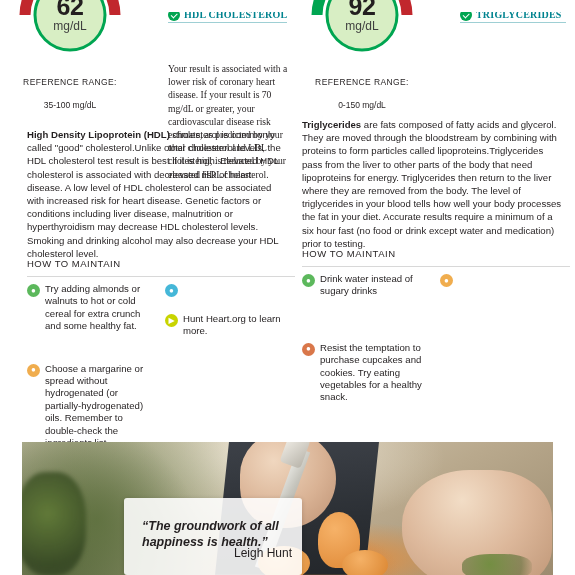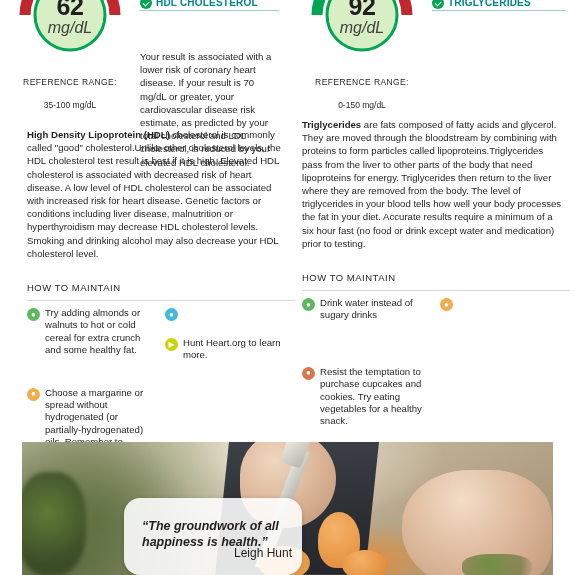--- a/index.html
+++ b/index.html
@@ -36,20 +36,21 @@
     position: relative;
     box-sizing: border-box;
   }
   .panel-right {
     padding-left: 5px;
   }
 
   .panel-top {
     display: flex;
     align-items: flex-start;
+    gap: 28px;
   }
 
   
   .gauge-col {
     width: 140px;
     flex: 0 0 140px;
     text-align: center;
     padding-top: 0;
   }
   .gauge-wrap {
@@ -74,42 +75,42 @@
     font-weight: bold;
     color: #231f20;
     letter-spacing: -0.5px;
   }
   .gauge-units {
     position: absolute;
     left: 0;
     top: 19px;
     width: 118px;
     text-align: center;
-    font-size: 16px;
+    font-size: 12px;
     color: #3f3f3f;
-    font-style: italic;
   }
   .ref-label {
     font-size: 8.5px;
     letter-spacing: 0.4px;
     color: #231f20;
     margin-top: 3px;
   }
   .ref-value {
     font-size: 8.5px;
     color: #231f20;
     margin-top: 13px;
     text-align: center;
   }
 
   
   .status-col {
     flex: 1 1 auto;
     padding-right: 8px;
-    padding-top: 0;
+    padding-top: 12px;
+    font-family: Liberation Serif, serif;
   }
   .status-head {
     display: flex;
     align-items: center;
     gap: 4px;
     height: 9px;
     overflow: hidden;
     margin-bottom: 1px;
   }
   .status-dot {
@@ -175,21 +176,20 @@
   
   .htm {
     position: absolute;
     font-size: 9.6px;
   }
   .htm-title {
     font-size: 9.5px;
     letter-spacing: 0.5px;
     color: #231f20;
     margin-bottom: 7px;
-    margin-top: 24px;
   }
   .htm-rule {
     border-top: 1px solid #d8d8d8;
     margin-bottom: 6px;
     width: 100%;
   }
   .tips {
     display: flex;
     gap: 10px;
   }
@@ -344,21 +344,21 @@
     filter: blur(2px);
   }
 
   .quote-card {
     position: absolute;
     left: 124px;
     top: 498px;
     width: 178px;
     height: 77px;
     background: rgba(255,255,255,0.88);
-    border-radius: 16px;
+    border-radius: 3px;
     box-shadow: 0 1px 5px rgba(0,0,0,0.18);
     overflow: hidden;
   }
   .quote-text {
     position: absolute;
     left: 18px;
     top: 20px;
     width: 150px;
     font-size: 12.5px;
     line-height: 16px;

